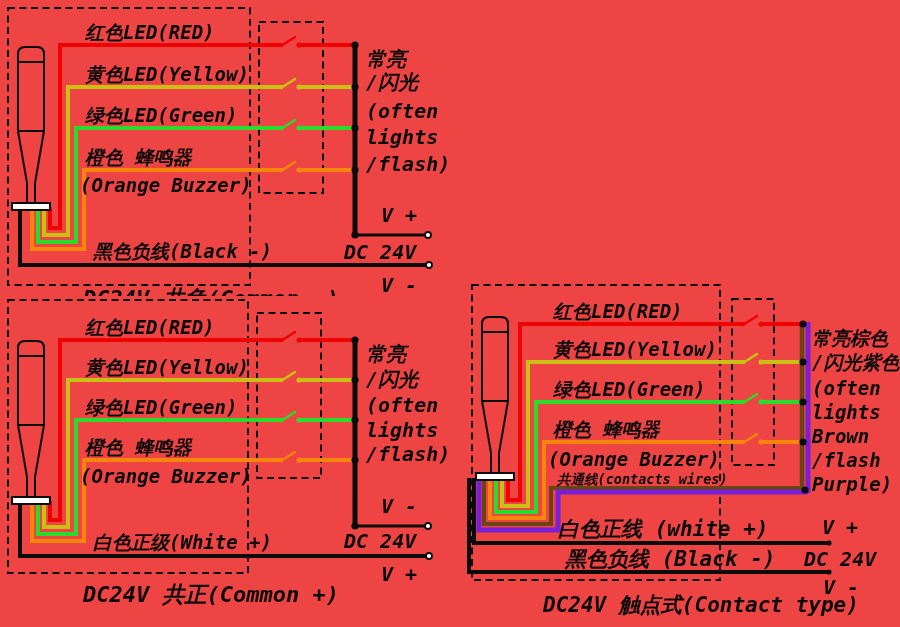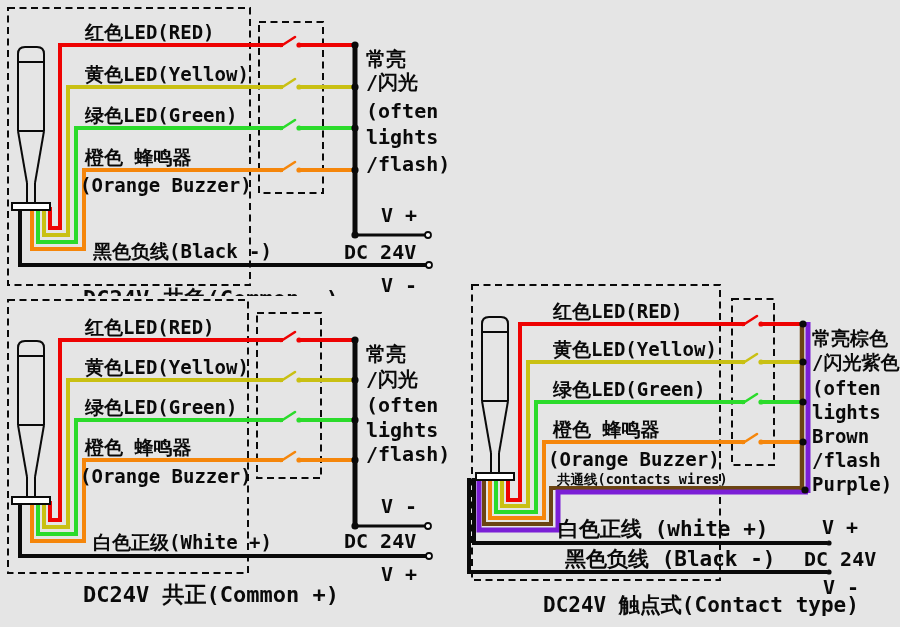--- a/index.html
+++ b/index.html
@@ -1,16 +1,16 @@
 <!DOCTYPE html>
 <html><head>
 <meta charset="utf-8">
 <style>
   html,body{margin:0;padding:0;background:#ffffff;}
-  .stage{position:relative;width:900px;height:627px;background:#e5e5e5;overflow:hidden;}
+  .stage{position:relative;width:900px;height:627px;background:#ef4444;overflow:hidden;font-style:italic;}
   svg{display:block}
   
   .c-red   {stroke:#ee0202;}
   .c-yellow{stroke:#c9c013;}
   .c-green {stroke:#2bdb2b;}
   .c-orange{stroke:#f5860b;}
   .c-purple{stroke:#7b1fd6;}
   .c-brown {stroke:#6b4413;}
   .c-black {stroke:#0a0a0a;}
   .f-red   {fill:#ee0202;}

